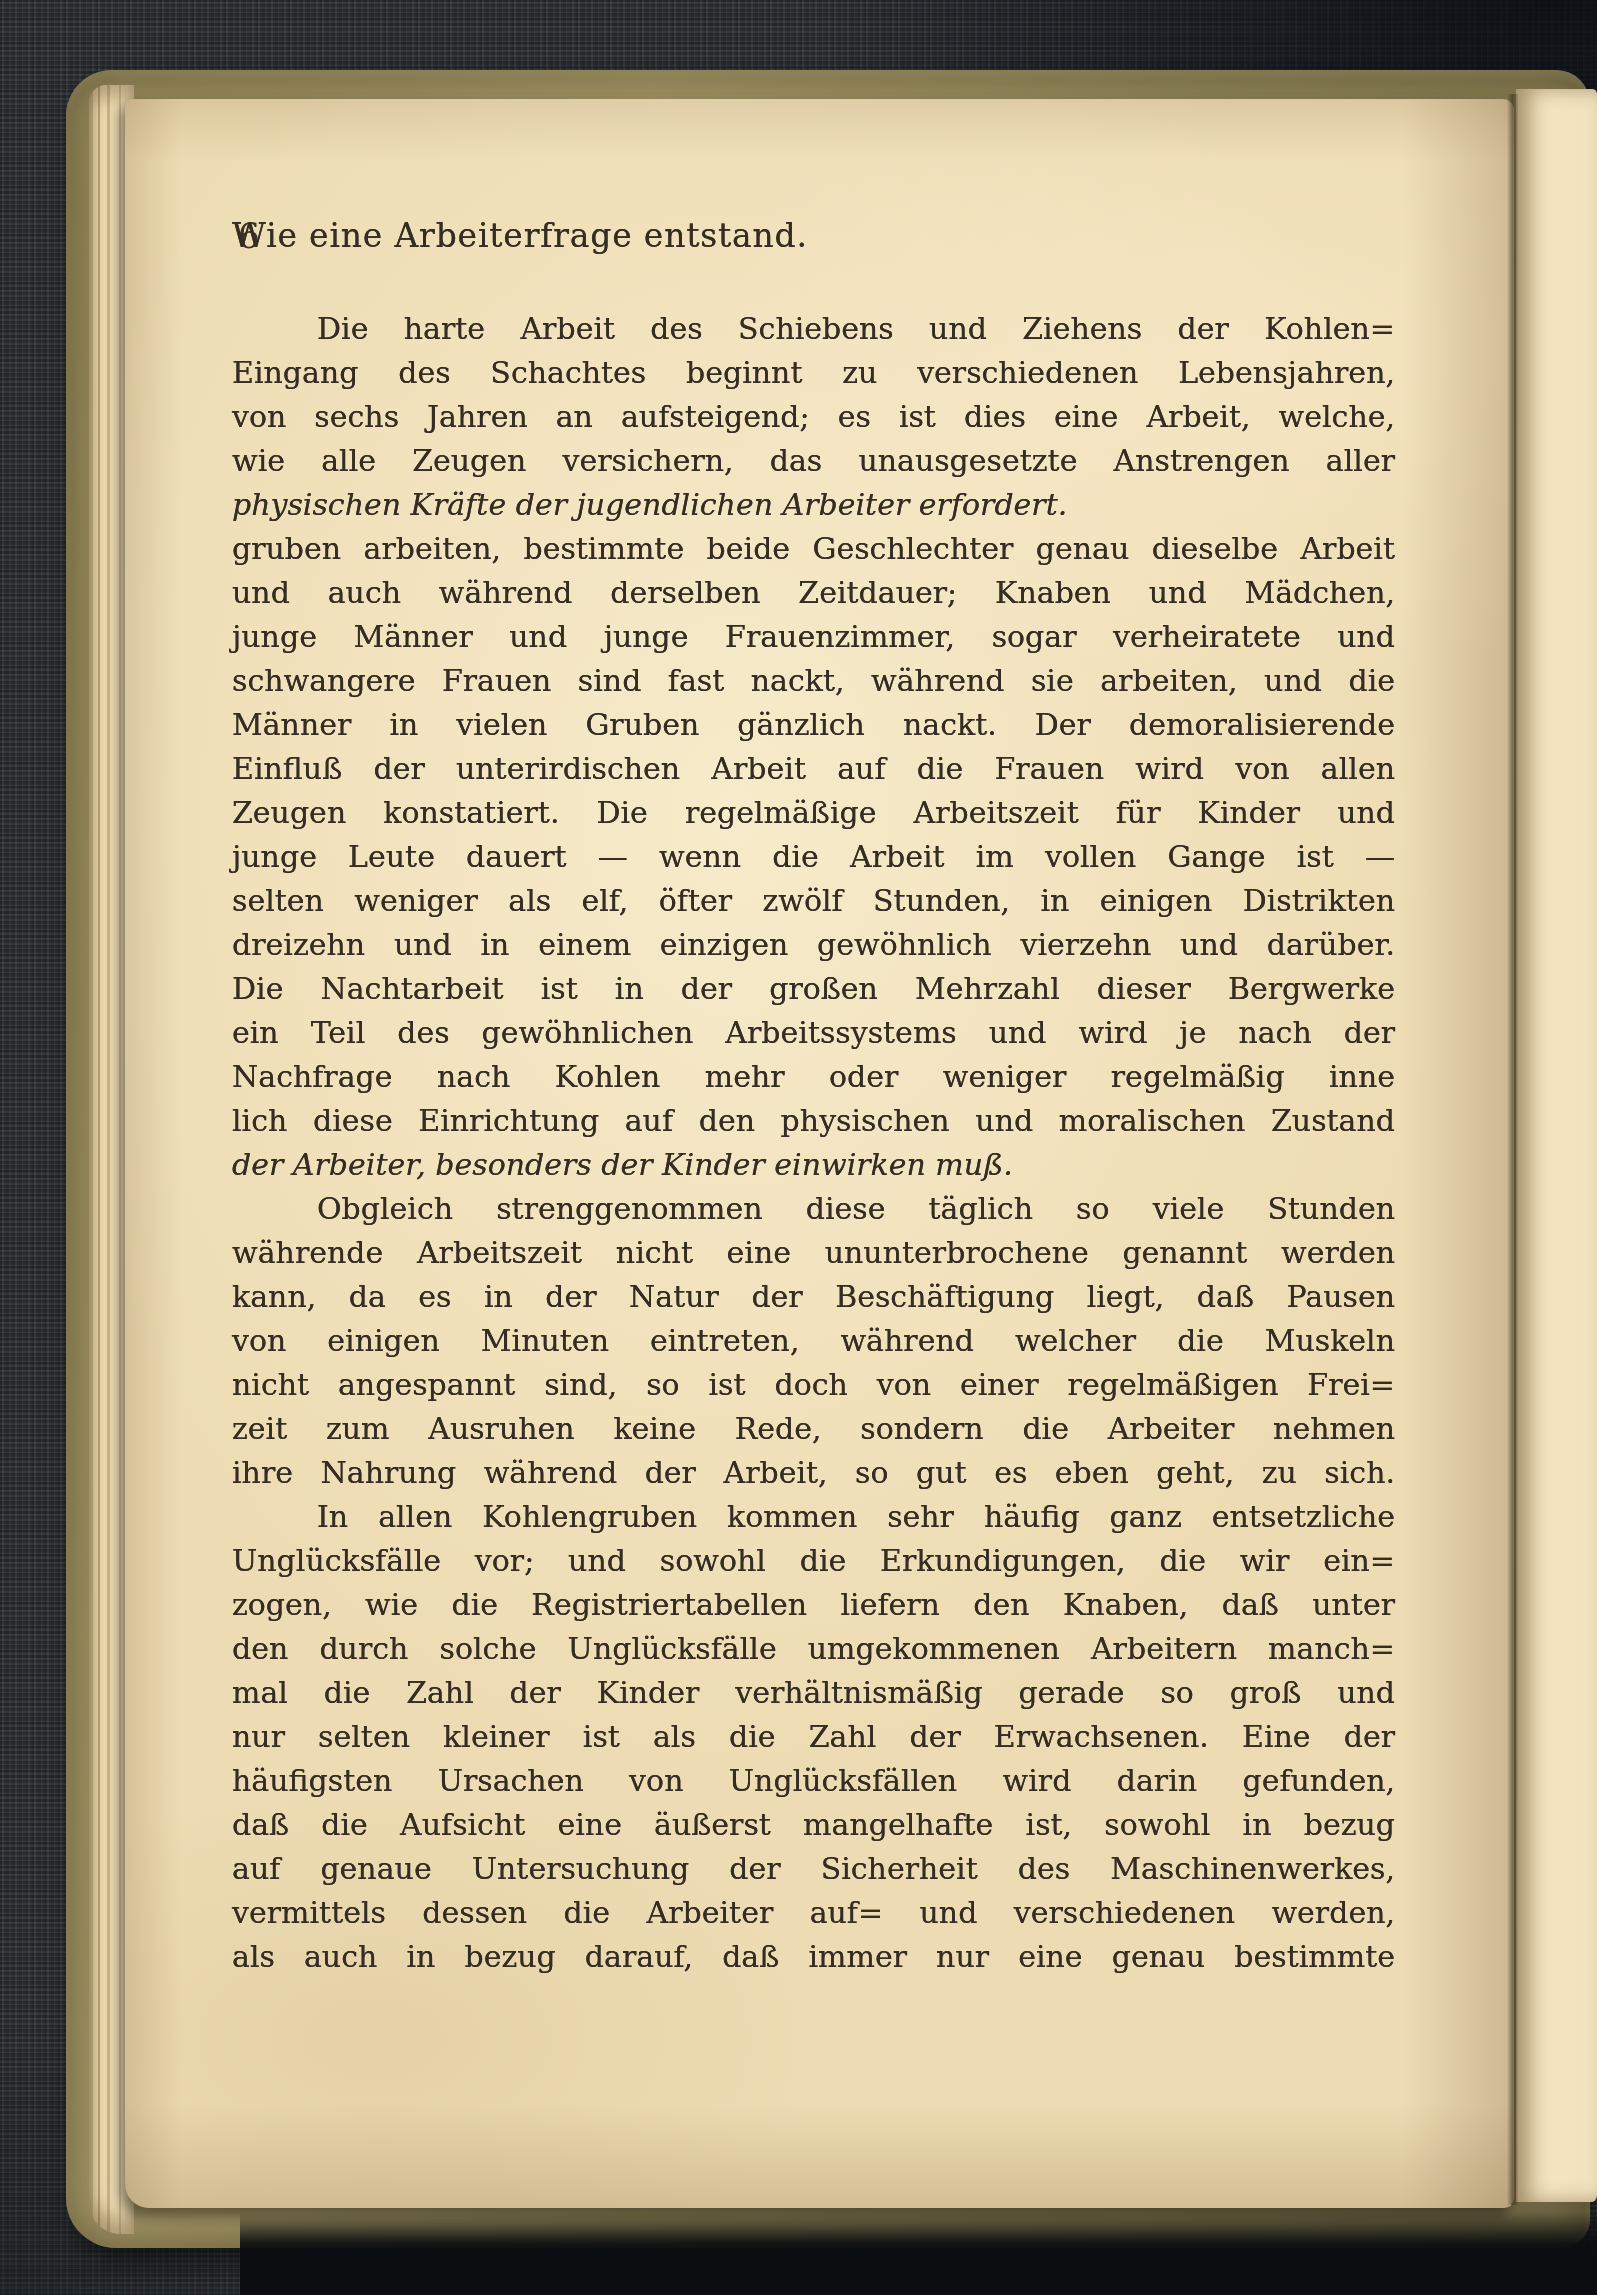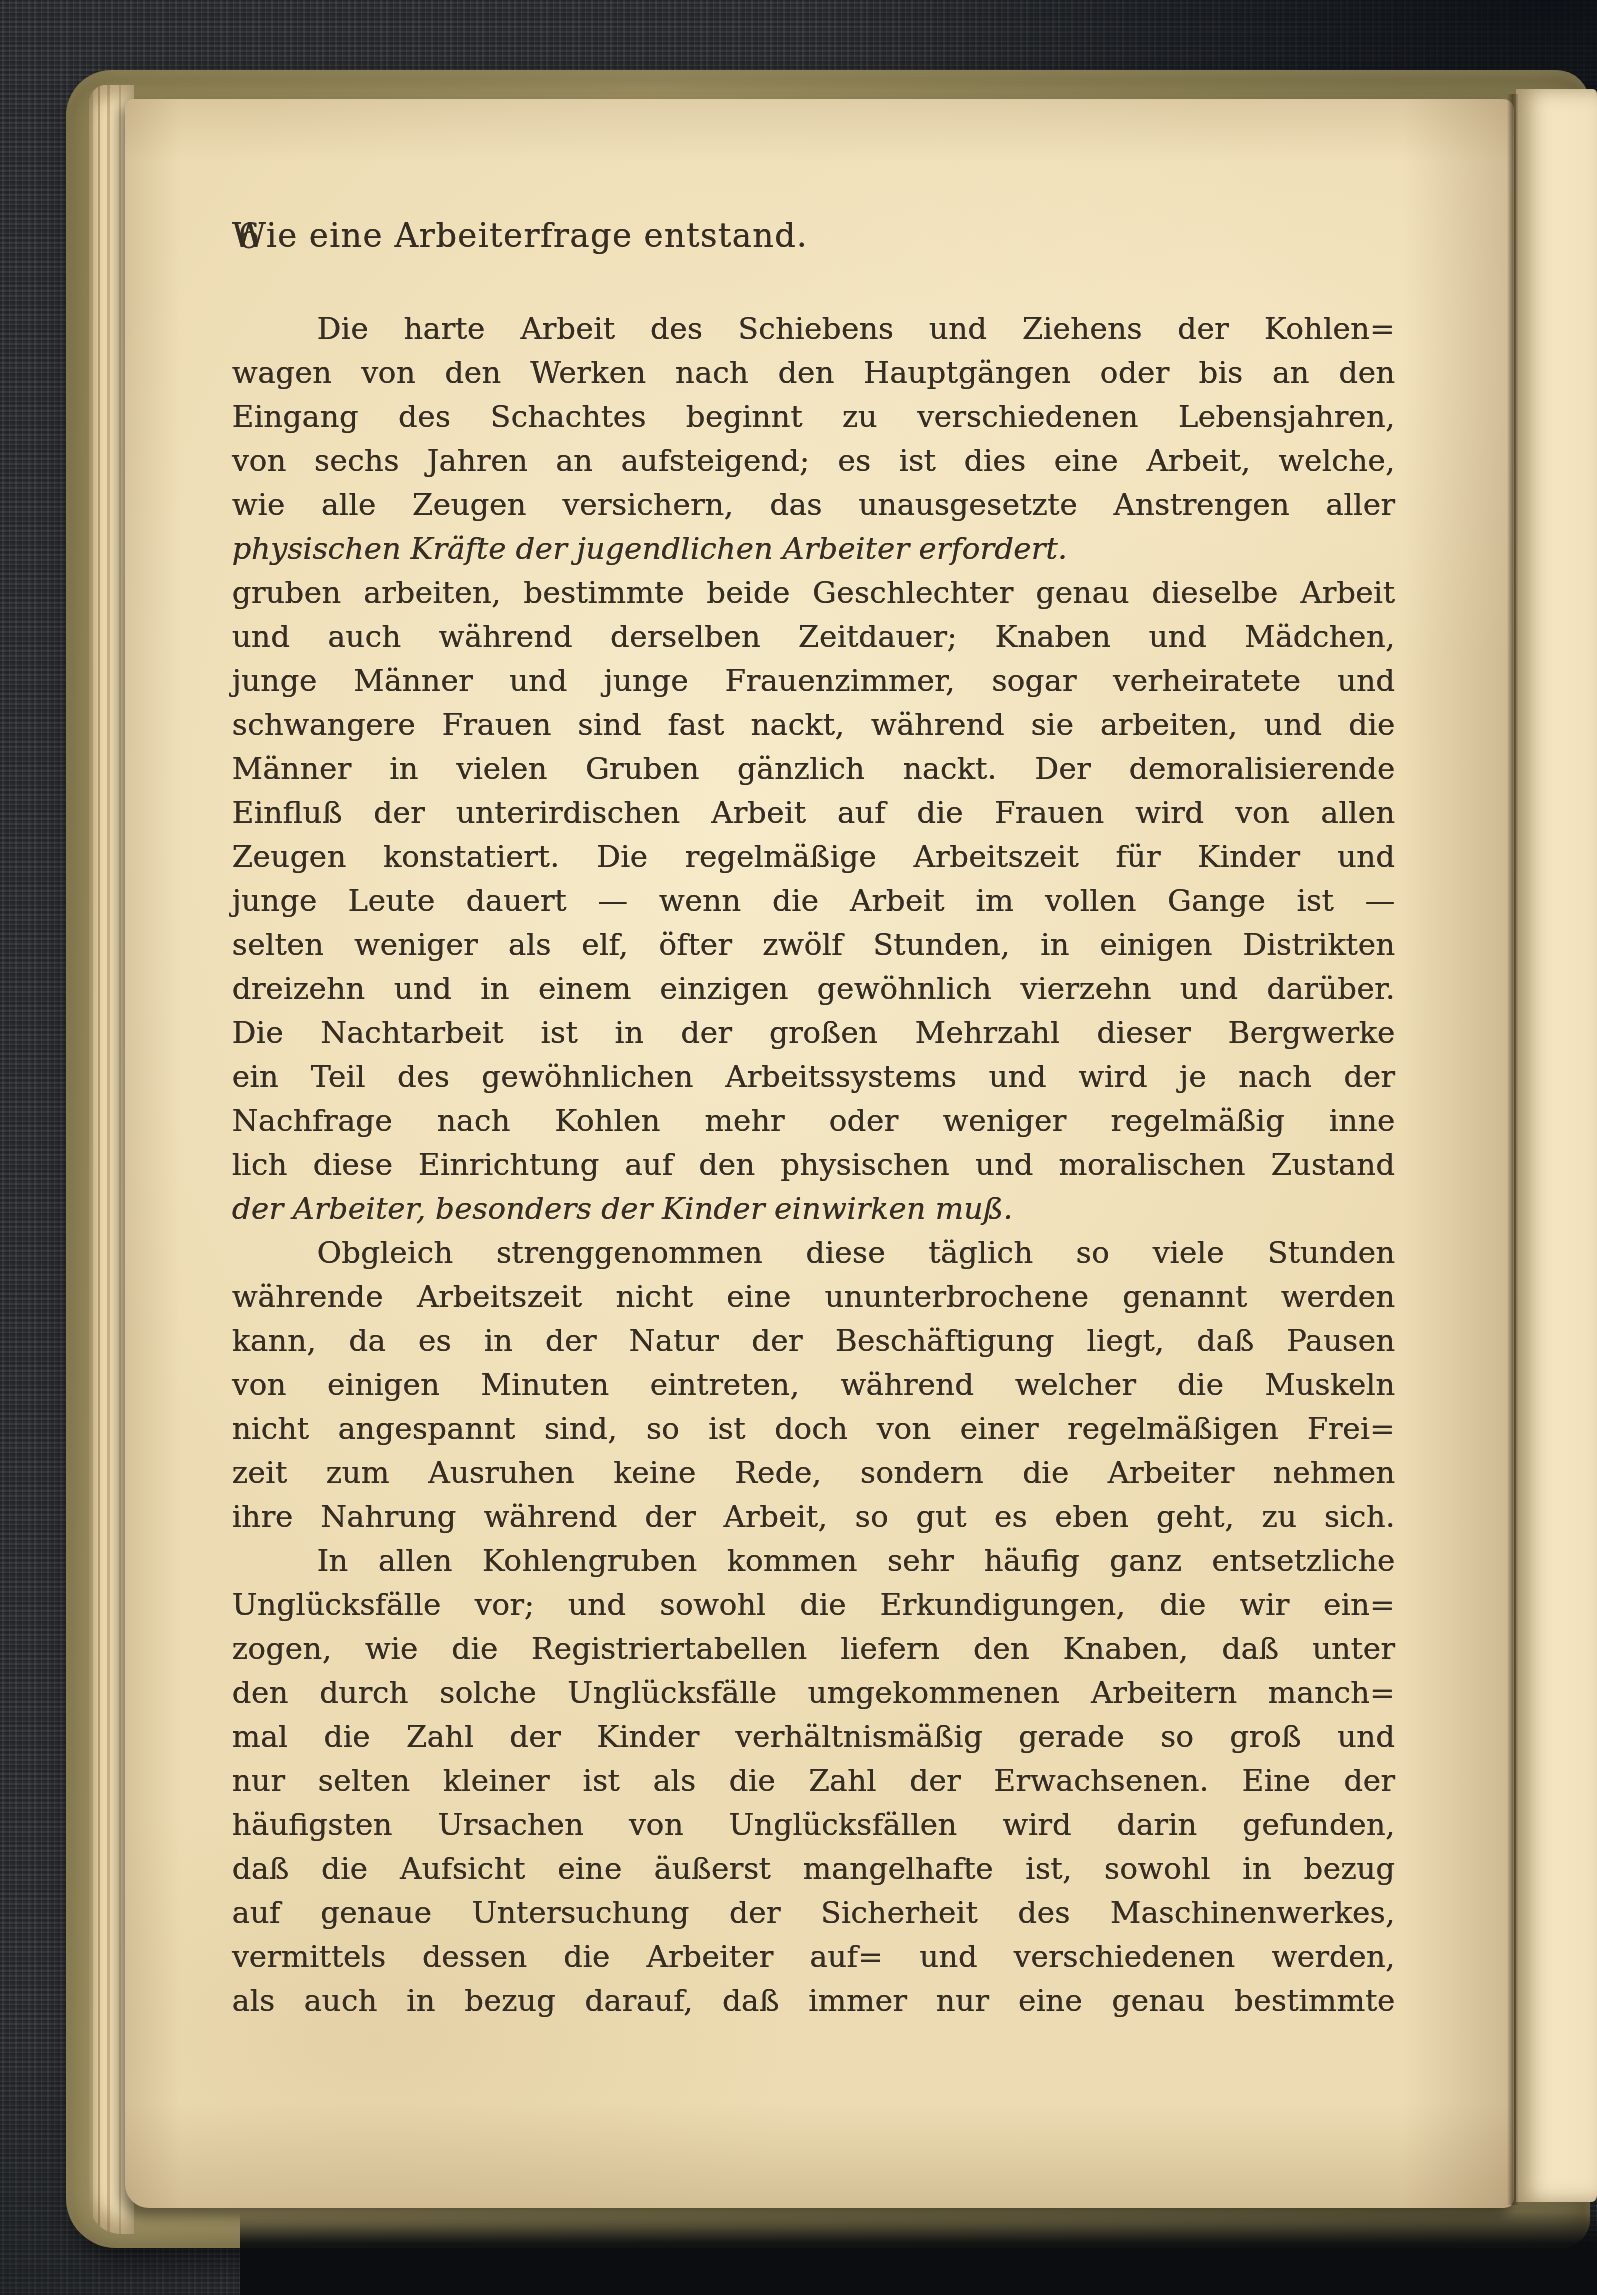--- a/index.html
+++ b/index.html
@@ -92,21 +92,20 @@
   <div class="page-edges"></div>
   <div class="page"></div>
   <div class="right-page"></div>
   <div class="gutter"></div>
 
   <div class="page-num">6</div>
   <div class="header-title">Wie eine Arbeiterfrage entstand.</div>
 
   <div class="text-block">
       <div class="line indent">Die harte Arbeit des Schiebens und Ziehens der Kohlen=</div>
-      <div class="line">wagen von den Werken nach den Hauptgängen oder bis an den</div>
       <div class="line">Eingang des Schachtes beginnt zu verschiedenen Lebensjahren,</div>
       <div class="line">von sechs Jahren an aufsteigend; es ist dies eine Arbeit, welche,</div>
       <div class="line">wie alle Zeugen versichern, das unausgesetzte Anstrengen aller</div>
       <div class="line short">physischen Kräfte der jugendlichen Arbeiter erfordert.</div>
       <div class="line">gruben arbeiten, bestimmte beide Geschlechter genau dieselbe Arbeit</div>
       <div class="line">und auch während derselben Zeitdauer; Knaben und Mädchen,</div>
       <div class="line">junge Männer und junge Frauenzimmer, sogar verheiratete und</div>
       <div class="line">schwangere Frauen sind fast nackt, während sie arbeiten, und die</div>
       <div class="line">Männer in vielen Gruben gänzlich nackt. Der demoralisierende</div>
       <div class="line">Einfluß der unterirdischen Arbeit auf die Frauen wird von allen</div>

